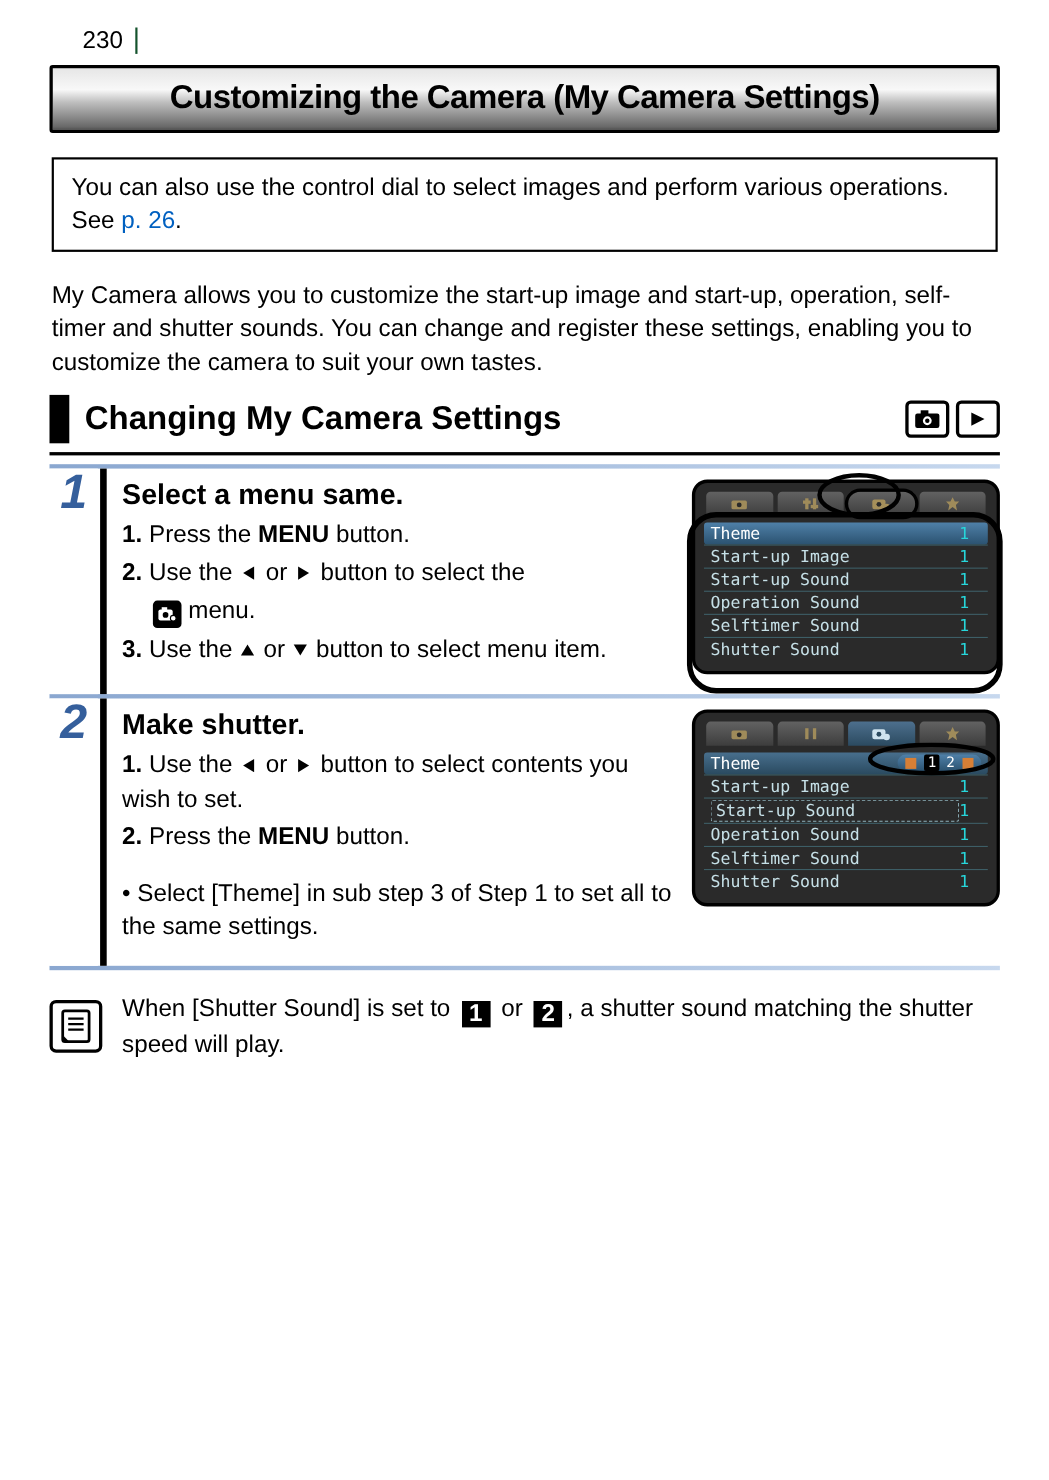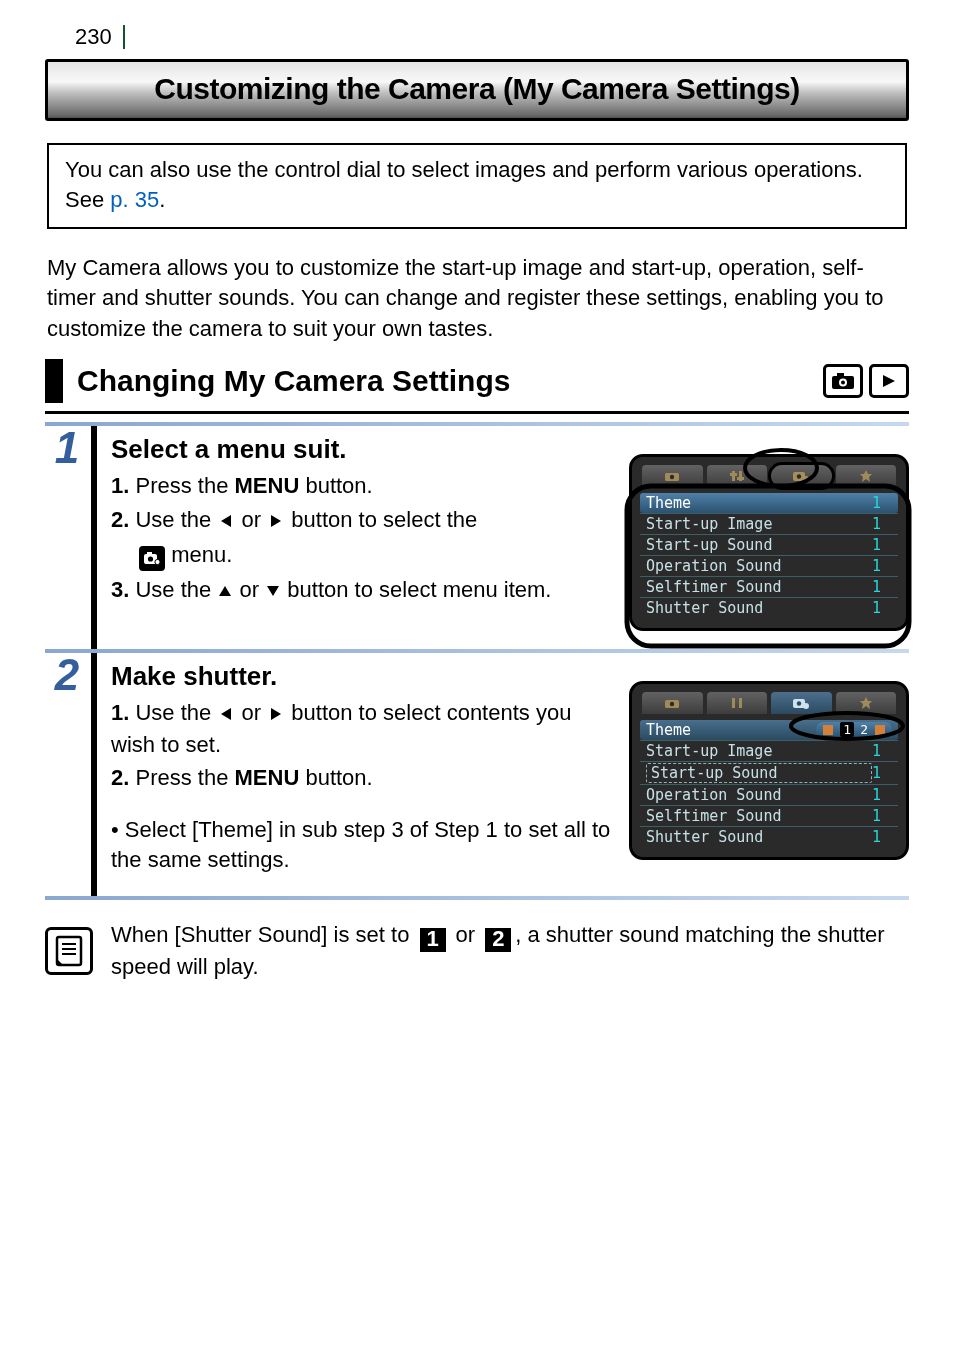--- a/index.html
+++ b/index.html
@@ -121,21 +121,21 @@
     background: #000;
     color: #fff;
     border-radius: 4px;
     padding: 1px 4px 2px 4px;
     line-height: 1;
     vertical-align: -3px;
   }
   .screenshot {
     width: 280px;
     align-self: flex-start;
-    margin-top: 22px;
+    margin-top: 4px;
   }
   .lcd {
     background: #2a2a2a;
     border: 3px solid #000;
     border-radius: 14px;
     padding: 8px 8px 10px 8px;
     font-family: "Lucida Console", Monaco, monospace;
     font-size: 15px;
     color: #c6e0e7;
   }
@@ -225,21 +225,21 @@
 
 <div class="page-num-wrap">
   <span class="page-number">230</span>
 </div>
 
 <div class="title-banner">
   <span>Customizing the Camera (My Camera Settings)</span>
 </div>
 
 <div class="note-box">
-  <span>You can also use the control dial to select images and perform various operations. See </span><span class="link">p. 35</span><span>.</span>
+  <span>You can also use the control dial to select images and perform various operations. See </span><span class="link">p. 26</span><span>.</span>
 </div>
 
 <div class="body-text">My Camera allows you to customize the start-up image and start-up, operation, self-timer and shutter sounds. You can change and register these settings, enabling you to customize the camera to suit your own tastes.</div>
 
 <div class="section-row">
   <div class="section-bar"></div>
   <div class="section-title">Changing My Camera Settings</div>
   <div class="mode-icons">
     <div class="mode-icon">
       <svg width="24" height="18" viewBox="0 0 24 18">
@@ -259,21 +259,21 @@
 
 <div class="steps-line-top"></div>
 
 <div class="step-block">
   <div class="step-num-col">
     <div class="step-num">1</div>
   </div>
   <div class="step-bar"></div>
   <div class="step-body">
     <div class="step-text">
-      <div class="step-heading">Select a menu suit.</div>
+      <div class="step-heading">Select a menu same.</div>
 
       <div class="sub">
         <b>1.</b>
         <span>Press the </span><span class="menu-word">MENU</span><span> button.</span>
       </div>
 
       <div class="sub">
         <b>2.</b>
         <span>Use the </span><span class="arrow-inline"><svg width="18" height="16">
               <polygon points="14,2 4,8 14,14" fill="#000"></polygon>

